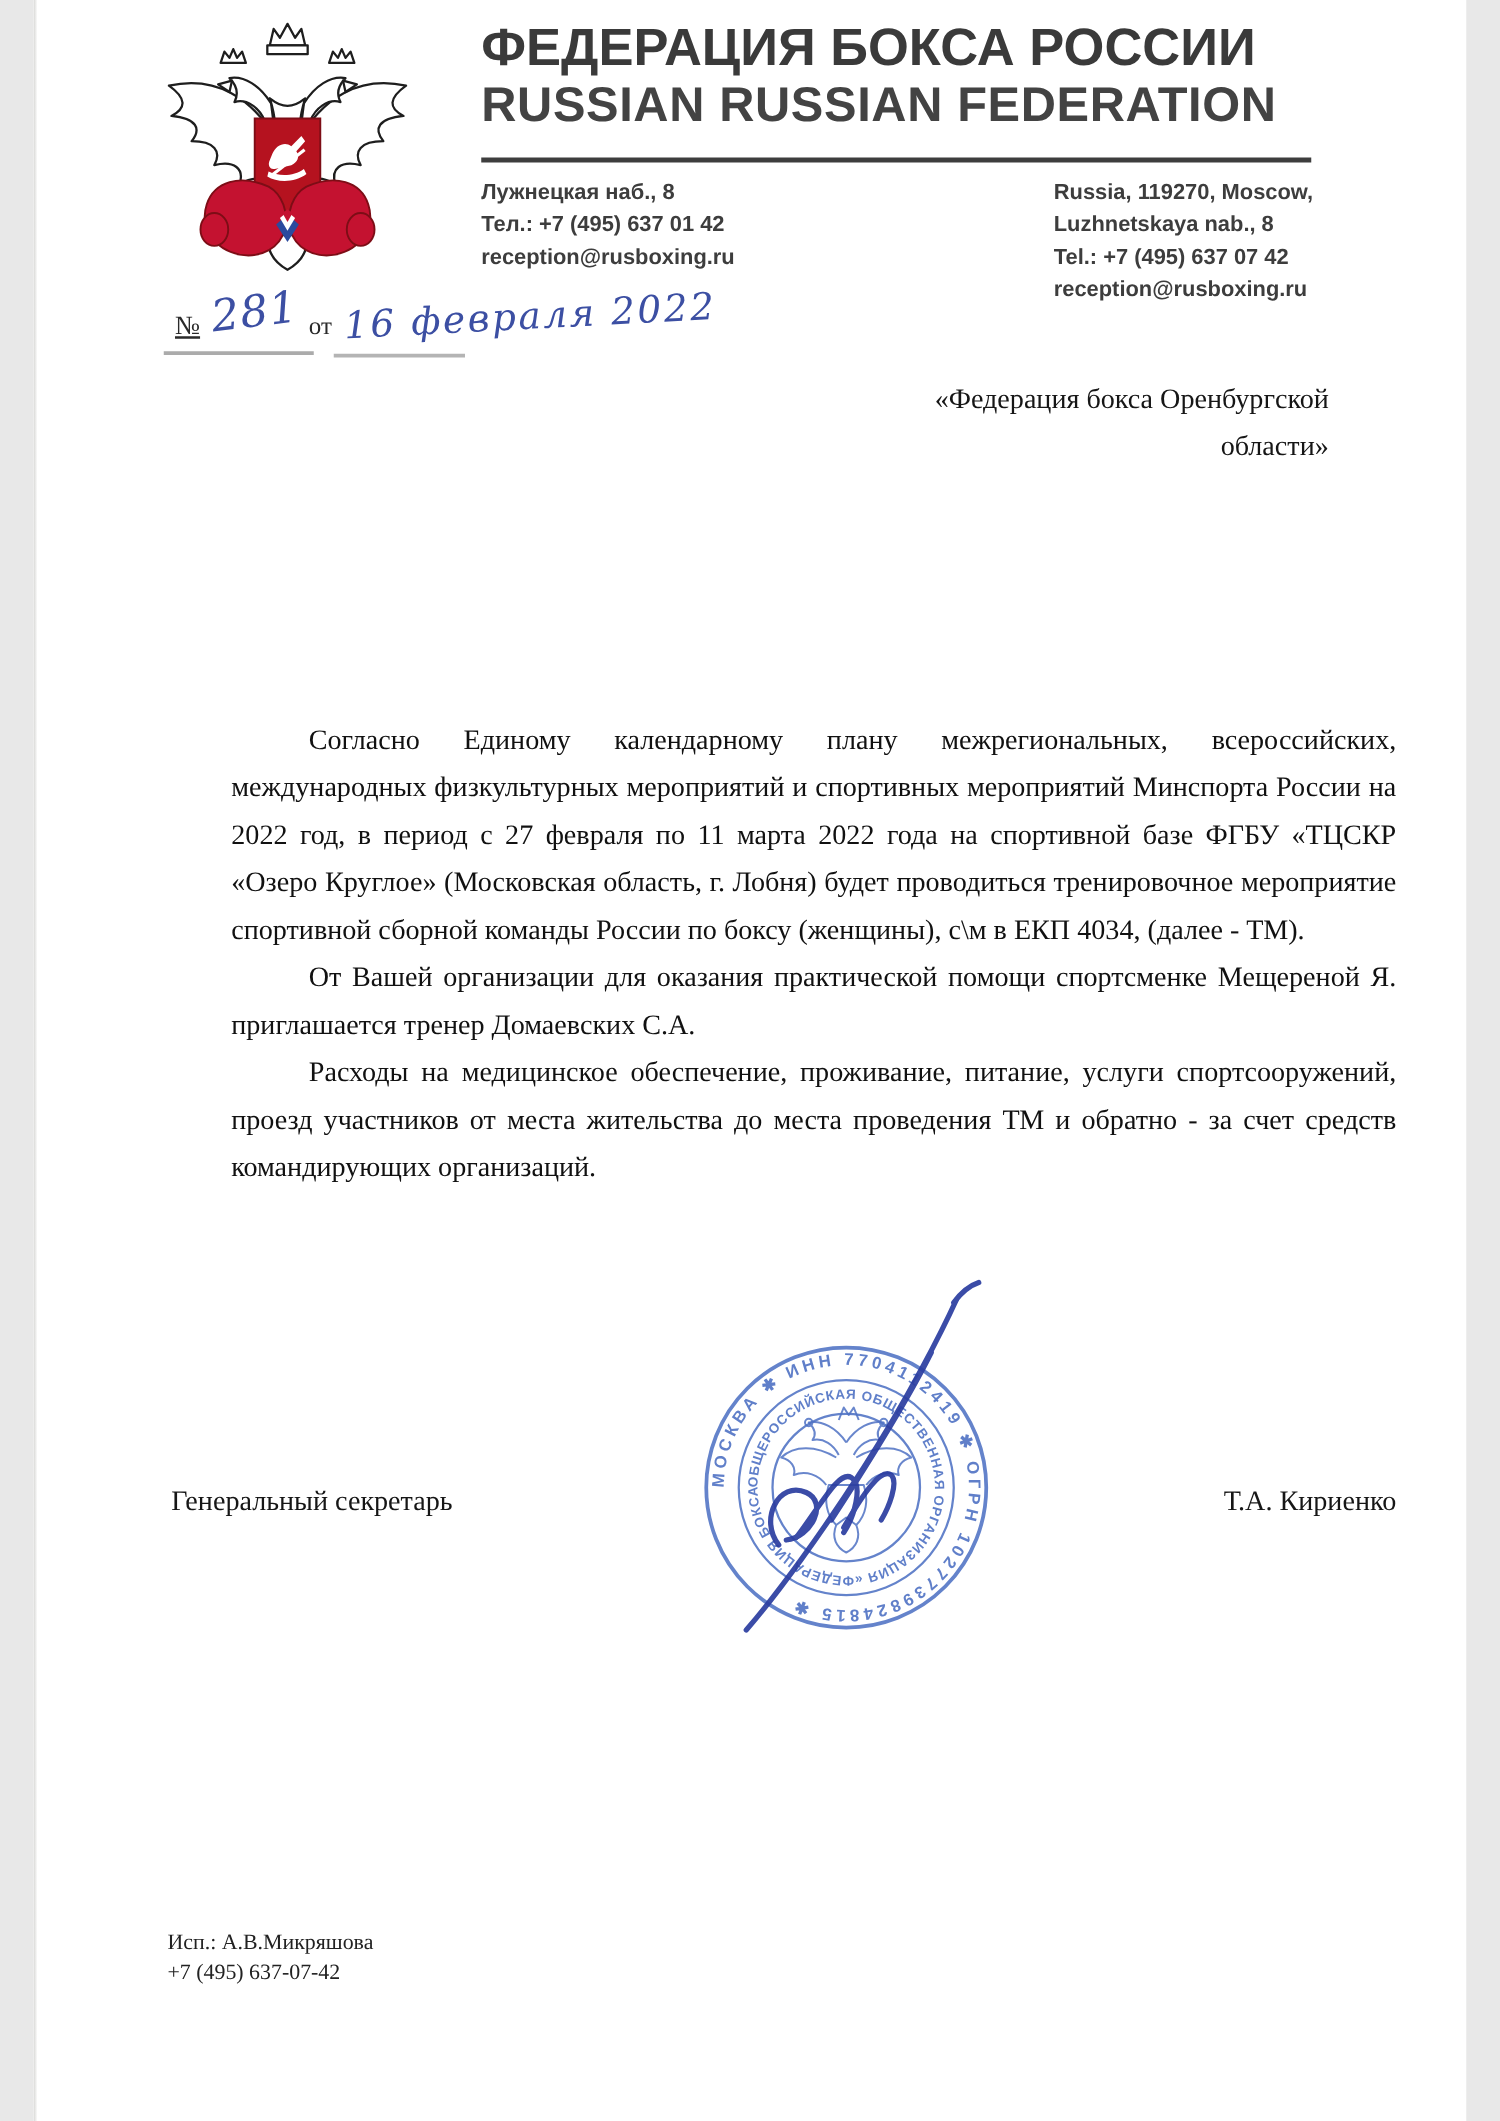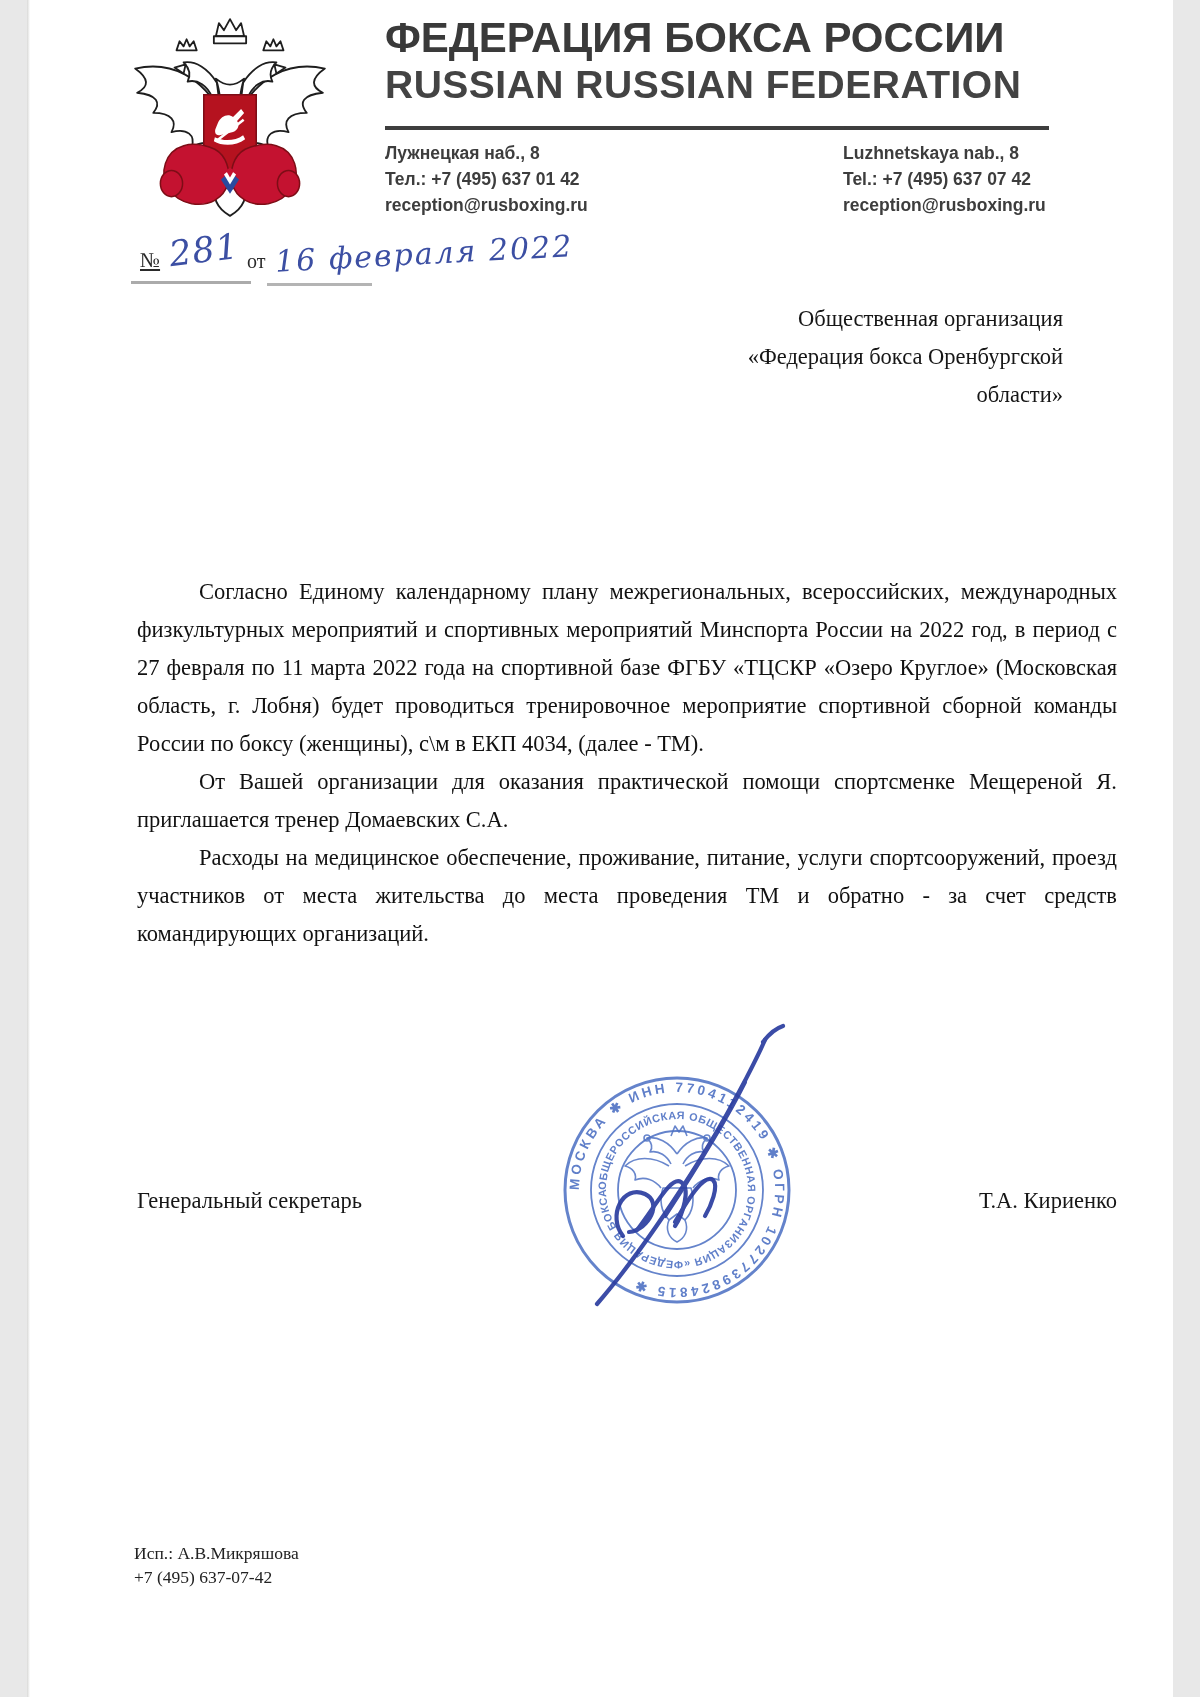--- a/index.html
+++ b/index.html
@@ -43,21 +43,21 @@
   
   .recipient {
     position:absolute; right:110px; top:300px; width:560px;
     text-align:right; font-size:22.5px; line-height:38px; color:#161616;
   }
   
   .body-text {
     position:absolute; left:110px; top:573px; width:980px;
     font-size:22.5px; line-height:38px; text-align:justify; color:#111;
   }
-  .body-text p { text-indent:62px; }
+  .body-text p { text-indent:62px;margin-left:48px; }
   
   .sign-row {
     position:absolute; left:110px; top:1152px; width:980px;
     display:flex; justify-content:space-between;
     font-size:22.5px; color:#161616;margin-top:36px;
   }
   
   .stamp-wrap { position:absolute; left:492px; top:978px; width:330px; height:340px; }
   
   .footer {
@@ -124,36 +124,36 @@
     <div class="title-en">RUSSIAN RUSSIAN FEDERATION</div>
   </div>
   <div class="head-rule"></div>
 
   <div class="addr ru">
     <div>Лужнецкая наб., 8</div>
     <div>Тел.: +7 (495) 637 01 42</div>
     <div>reception@rusboxing.ru</div>
   </div>
   <div class="addr en">
+    <div>Russia, 119270, Moscow,</div>
     <div>Luzhnetskaya nab., 8</div>
     <div>Tel.: +7 (495) 637 07 42</div>
     <div>reception@rusboxing.ru</div>
   </div>
 
   <div class="ref-line">
     <span class="ref-no-label"><span class="u">№</span></span>
     <span class="ref-no-value hand">281</span>
     <span class="ref-ot-label">от</span>
     <span class="ref-date-value hand">16 февраля 2022</span>
     <span class="ref-u1"></span>
     <span class="ref-u2"></span>
   </div>
 
   <div class="recipient">
-    <div>Общественная организация</div>
     <div>«Федерация бокса Оренбургской</div>
     <div>области»</div>
   </div>
 
   <div class="body-text">
     <p>Согласно Единому календарному плану межрегиональных, всероссийских, международных физкультурных мероприятий и спортивных мероприятий Минспорта России на 2022 год, в период с 27 февраля по 11 марта 2022 года на спортивной базе ФГБУ «ТЦСКР «Озеро Круглое» (Московская область, г. Лобня) будет проводиться тренировочное мероприятие спортивной сборной команды России по боксу (женщины), с\м в ЕКП 4034, (далее - ТМ).</p>
     <p>От Вашей организации для оказания практической помощи спортсменке Мещереной Я. приглашается тренер Домаевских С.А.</p>
     <p>Расходы на медицинское обеспечение, проживание, питание, услуги спортсооружений, проезд участников от места жительства до места проведения ТМ и обратно - за счет средств командирующих организаций.</p>
   </div>
 

